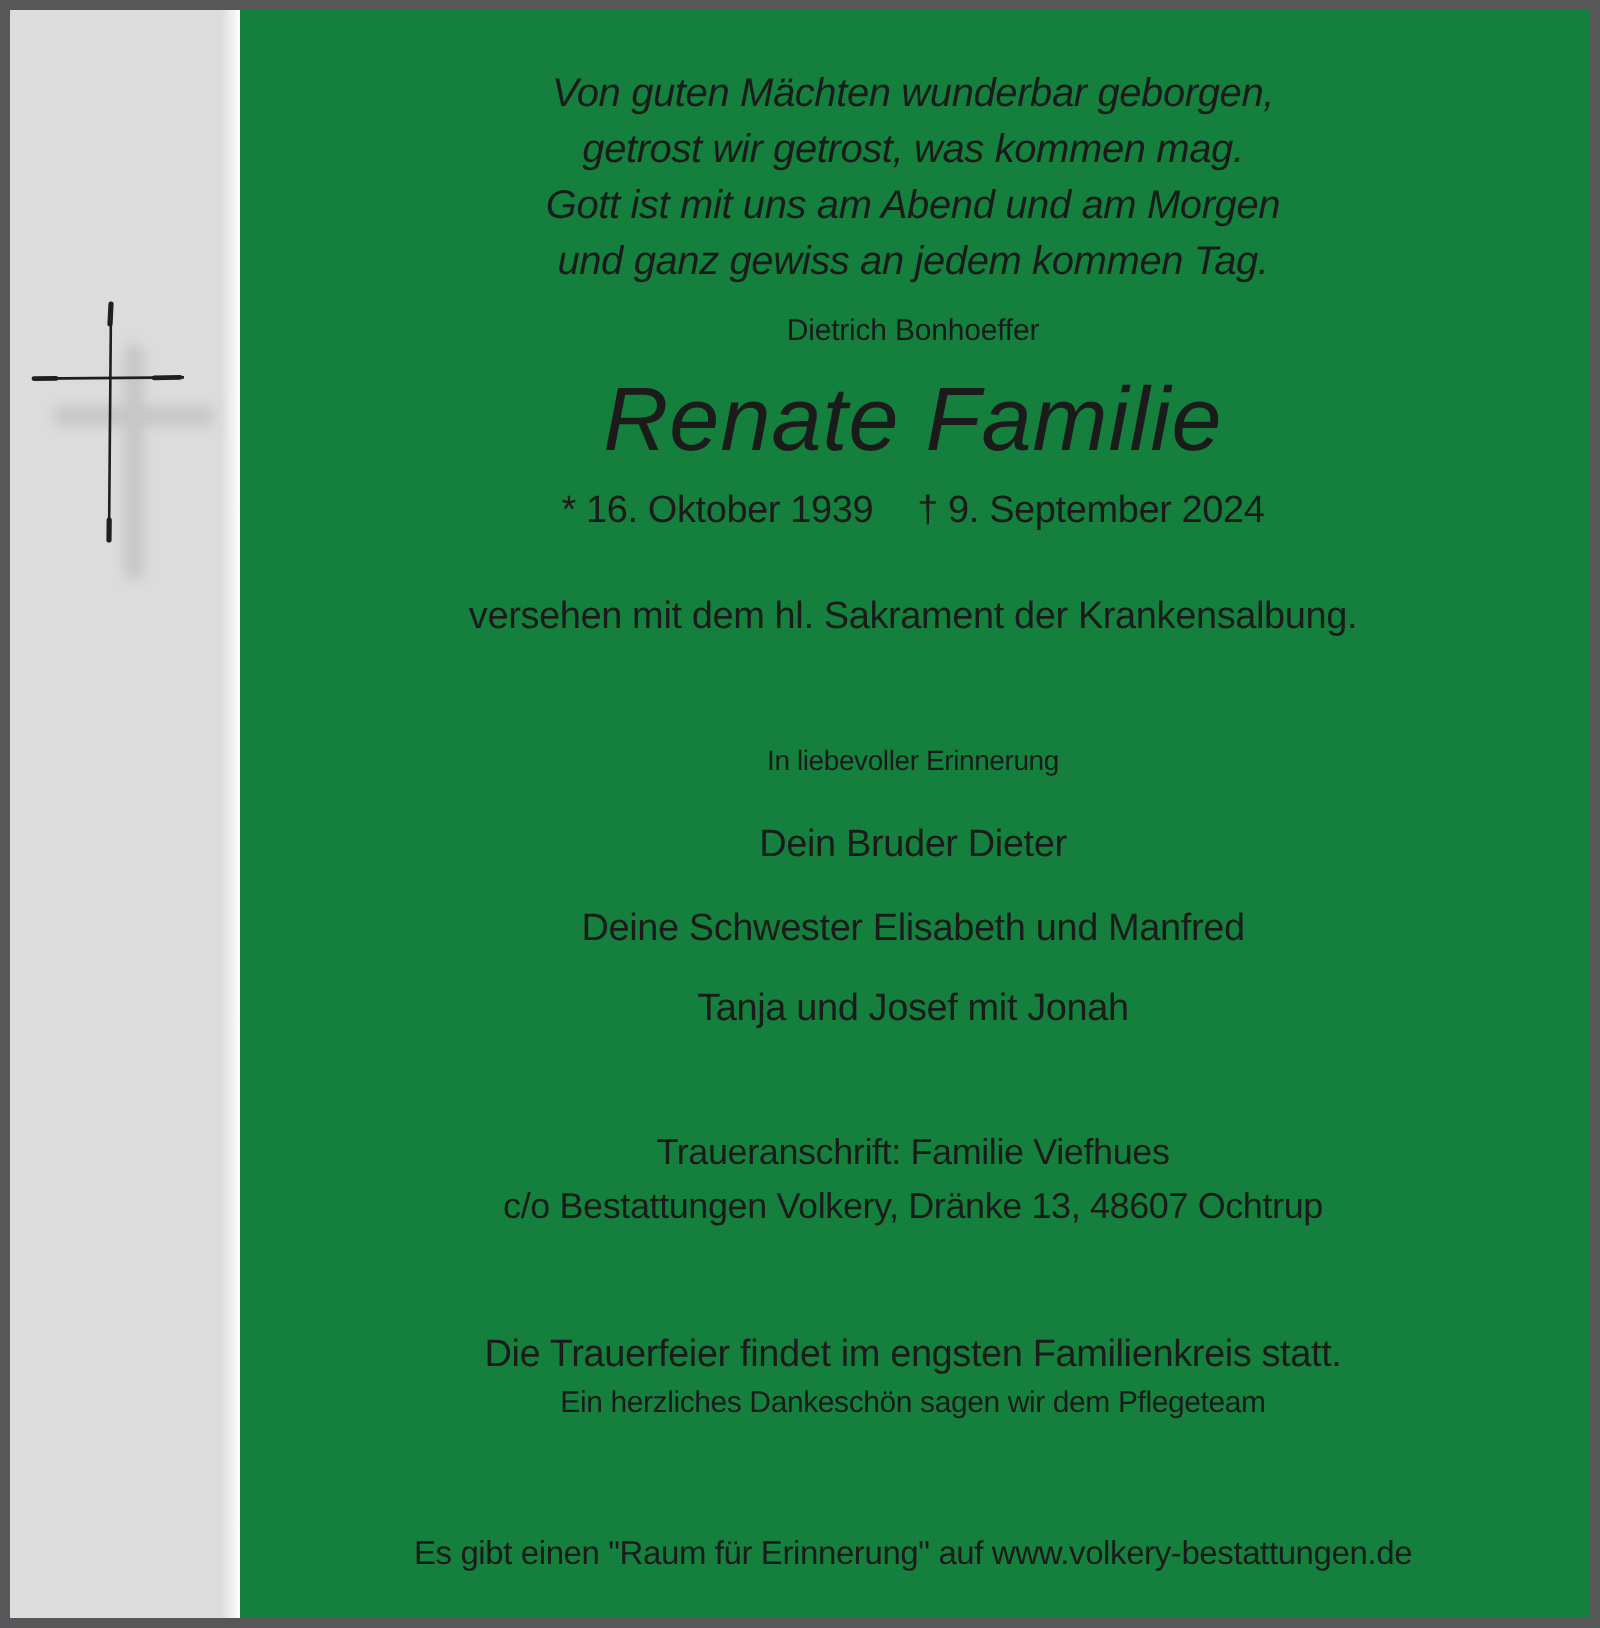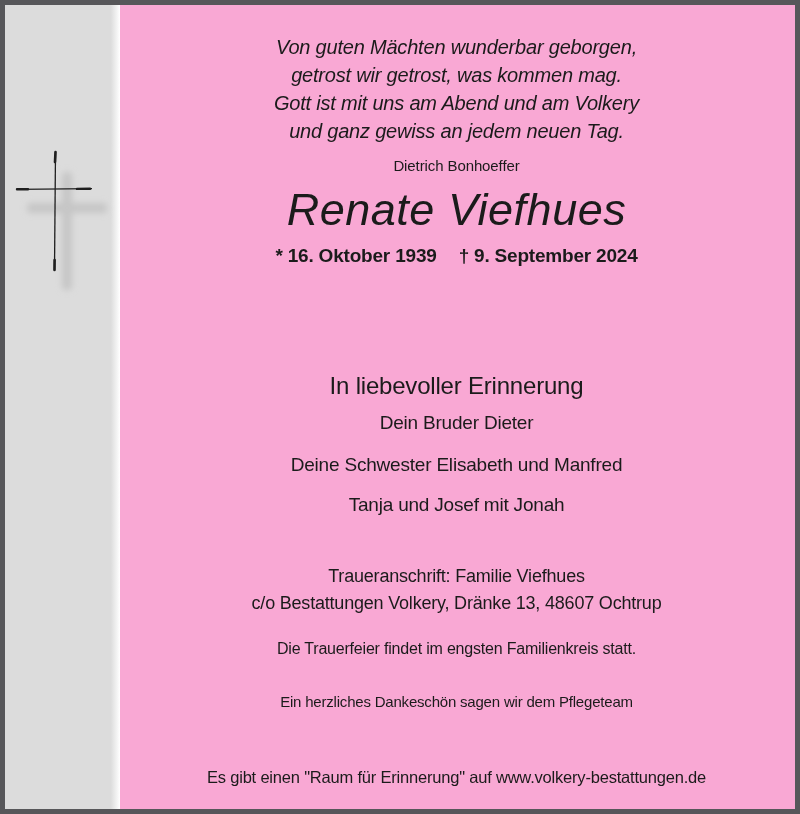--- a/index.html
+++ b/index.html
@@ -6,21 +6,21 @@
     margin: 0;
     padding: 0;
     background: #ffffff;
   }
   .page {
     position: relative;
     width: 800px;
     height: 814px;
     box-sizing: border-box;
     border: 5px solid #57575a;
-    background: #f9a8d4;
+    background: #15803d;
     overflow: hidden;
     font-family: "Liberation Sans", sans-serif;
     color: #1b1b1b;
   }
   .strip {
     position: absolute;
     left: 0;
     top: 0;
     bottom: 0;
     width: 115px;
@@ -66,52 +66,51 @@
     font-style: italic;
     font-size: 45px;
     line-height: 52px;
     letter-spacing: 0.5px;
   }
   .dates {
     top: 238px;
     font-size: 19px;
     line-height: 26px;
     letter-spacing: -0.2px;
-    font-weight: bold;
   }
   .dates .birth { margin-right: 11px; }
   .dates .death { margin-left: 11px; }
   .faith {
     top: 290px;
     font-size: 19px;
     line-height: 28px;
     letter-spacing: -0.2px;
   }
   .remembrance {
     top: 367px;
-    font-size: 24px;
+    font-size: 14px;
     letter-spacing: -0.2px;
   }
   .mourner {
     font-size: 19px;
     line-height: 28px;
     letter-spacing: -0.2px;
   }
   .mourner-0 { top: 404px; }
   .mourner-1 { top: 446px; }
   .mourner-2 { top: 486px; }
   .address {
     top: 558px;
     font-size: 18px;
     line-height: 27px;
     letter-spacing: -0.2px;
   }
   .ceremony {
-    top: 635px;
-    font-size: 16px;
+    top: 662px;
+    font-size: 19px;
     letter-spacing: -0.2px;
   }
   .thanks {
     top: 683px;
     font-size: 15px;
     line-height: 27px;
     letter-spacing: -0.2px;
   }
   .footer-note {
     top: 763px;
@@ -146,33 +145,34 @@
         <path d="M 72 43.9 L 85 43.7" stroke-width="2.4" stroke-linecap="round"></path>
       </g>
     </svg>
   </div>
 
   <div class="content">
 
     <div class="block quote">
       <div>Von guten Mächten wunderbar geborgen,</div>
       <div>getrost wir getrost, was kommen mag.</div>
-      <div>Gott ist mit uns am Abend und am Volkery</div>
-      <div>und ganz gewiss an jedem neuen Tag.</div>
+      <div>Gott ist mit uns am Abend und am Morgen</div>
+      <div>und ganz gewiss an jedem kommen Tag.</div>
     </div>
 
     <div class="block quote-author">Dietrich Bonhoeffer</div>
 
-    <h1 class="block deceased-name">Renate Viefhues</h1>
+    <h1 class="block deceased-name">Renate Familie</h1>
 
     <div class="block dates">
       <span class="birth">* 16. Oktober 1939</span><span class="death">† 9. September 2024</span>
     </div>
 
     <div class="block faith">
+      <div>versehen mit dem hl. Sakrament der Krankensalbung.</div>
     </div>
 
     <div class="block remembrance">In liebevoller Erinnerung</div>
 
     <div class="block mourner mourner-0">Dein Bruder Dieter</div>
     <div class="block mourner mourner-2">Tanja und Josef mit Jonah</div>
     <div class="block mourner mourner-1">Deine Schwester Elisabeth und Manfred</div>
 
     <div class="block address">
       <div>Traueranschrift: Familie Viefhues</div>

